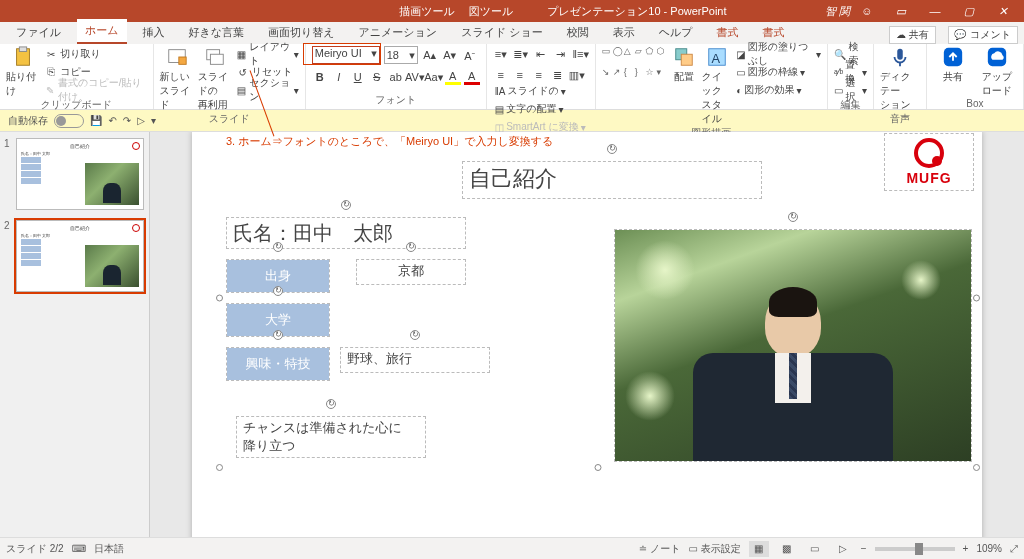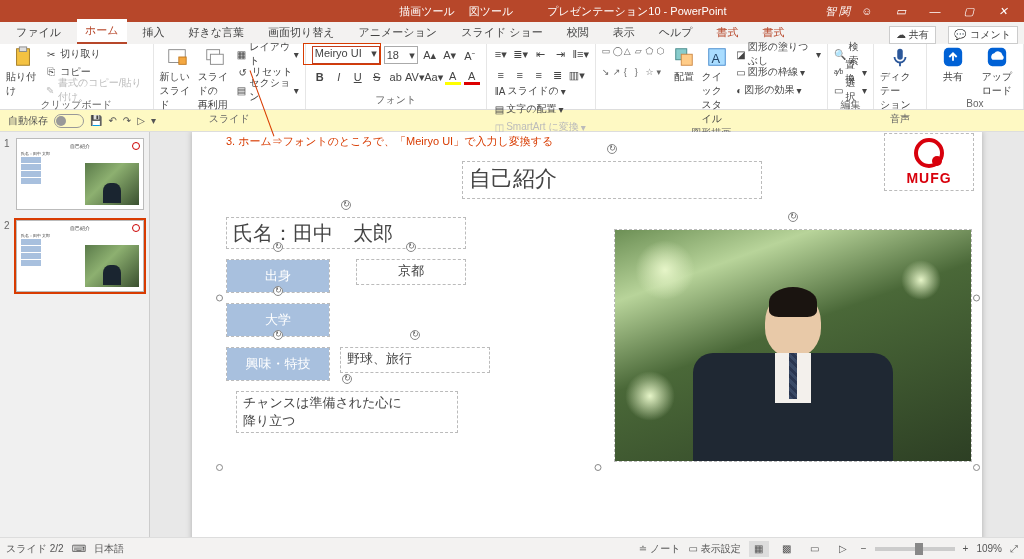--- a/index.html
+++ b/index.html
@@ -456,21 +456,21 @@
           <div class="rot"></div>
           <div class="tag" style="width:100%;height:100%">興味・特技</div>
         </div>
         <div class="txtbox" style="position:relative;width:150px;height:26px;margin-left:10px;">
           <div class="rot"></div>
           <div class="val c">野球、旅行</div>
         </div>
       </div>
 
       <div class="pair" style="left:34px; top:262px;">
-        <div class="txtbox" style="position:relative;width:222px;height:42px;margin-left:10px;">
+        <div class="txtbox" style="position:relative;width:190px;height:42px;margin-left:10px;margin-top:25px;">
           <div class="rot"></div>
           <div class="val c" style="white-space:pre-line">チャンスは準備された心に
 降り立つ</div>
         </div>
       </div>
 
       <div class="txtbox" style="right:10px; top:100px; width:358px; height:233px;">
         <div class="rot"></div>
         <div class="photo" style="position:relative;right:auto;top:auto;width:100%;height:100%;">
           <div class="bokeh" style="top:10px;left:20px"></div>

